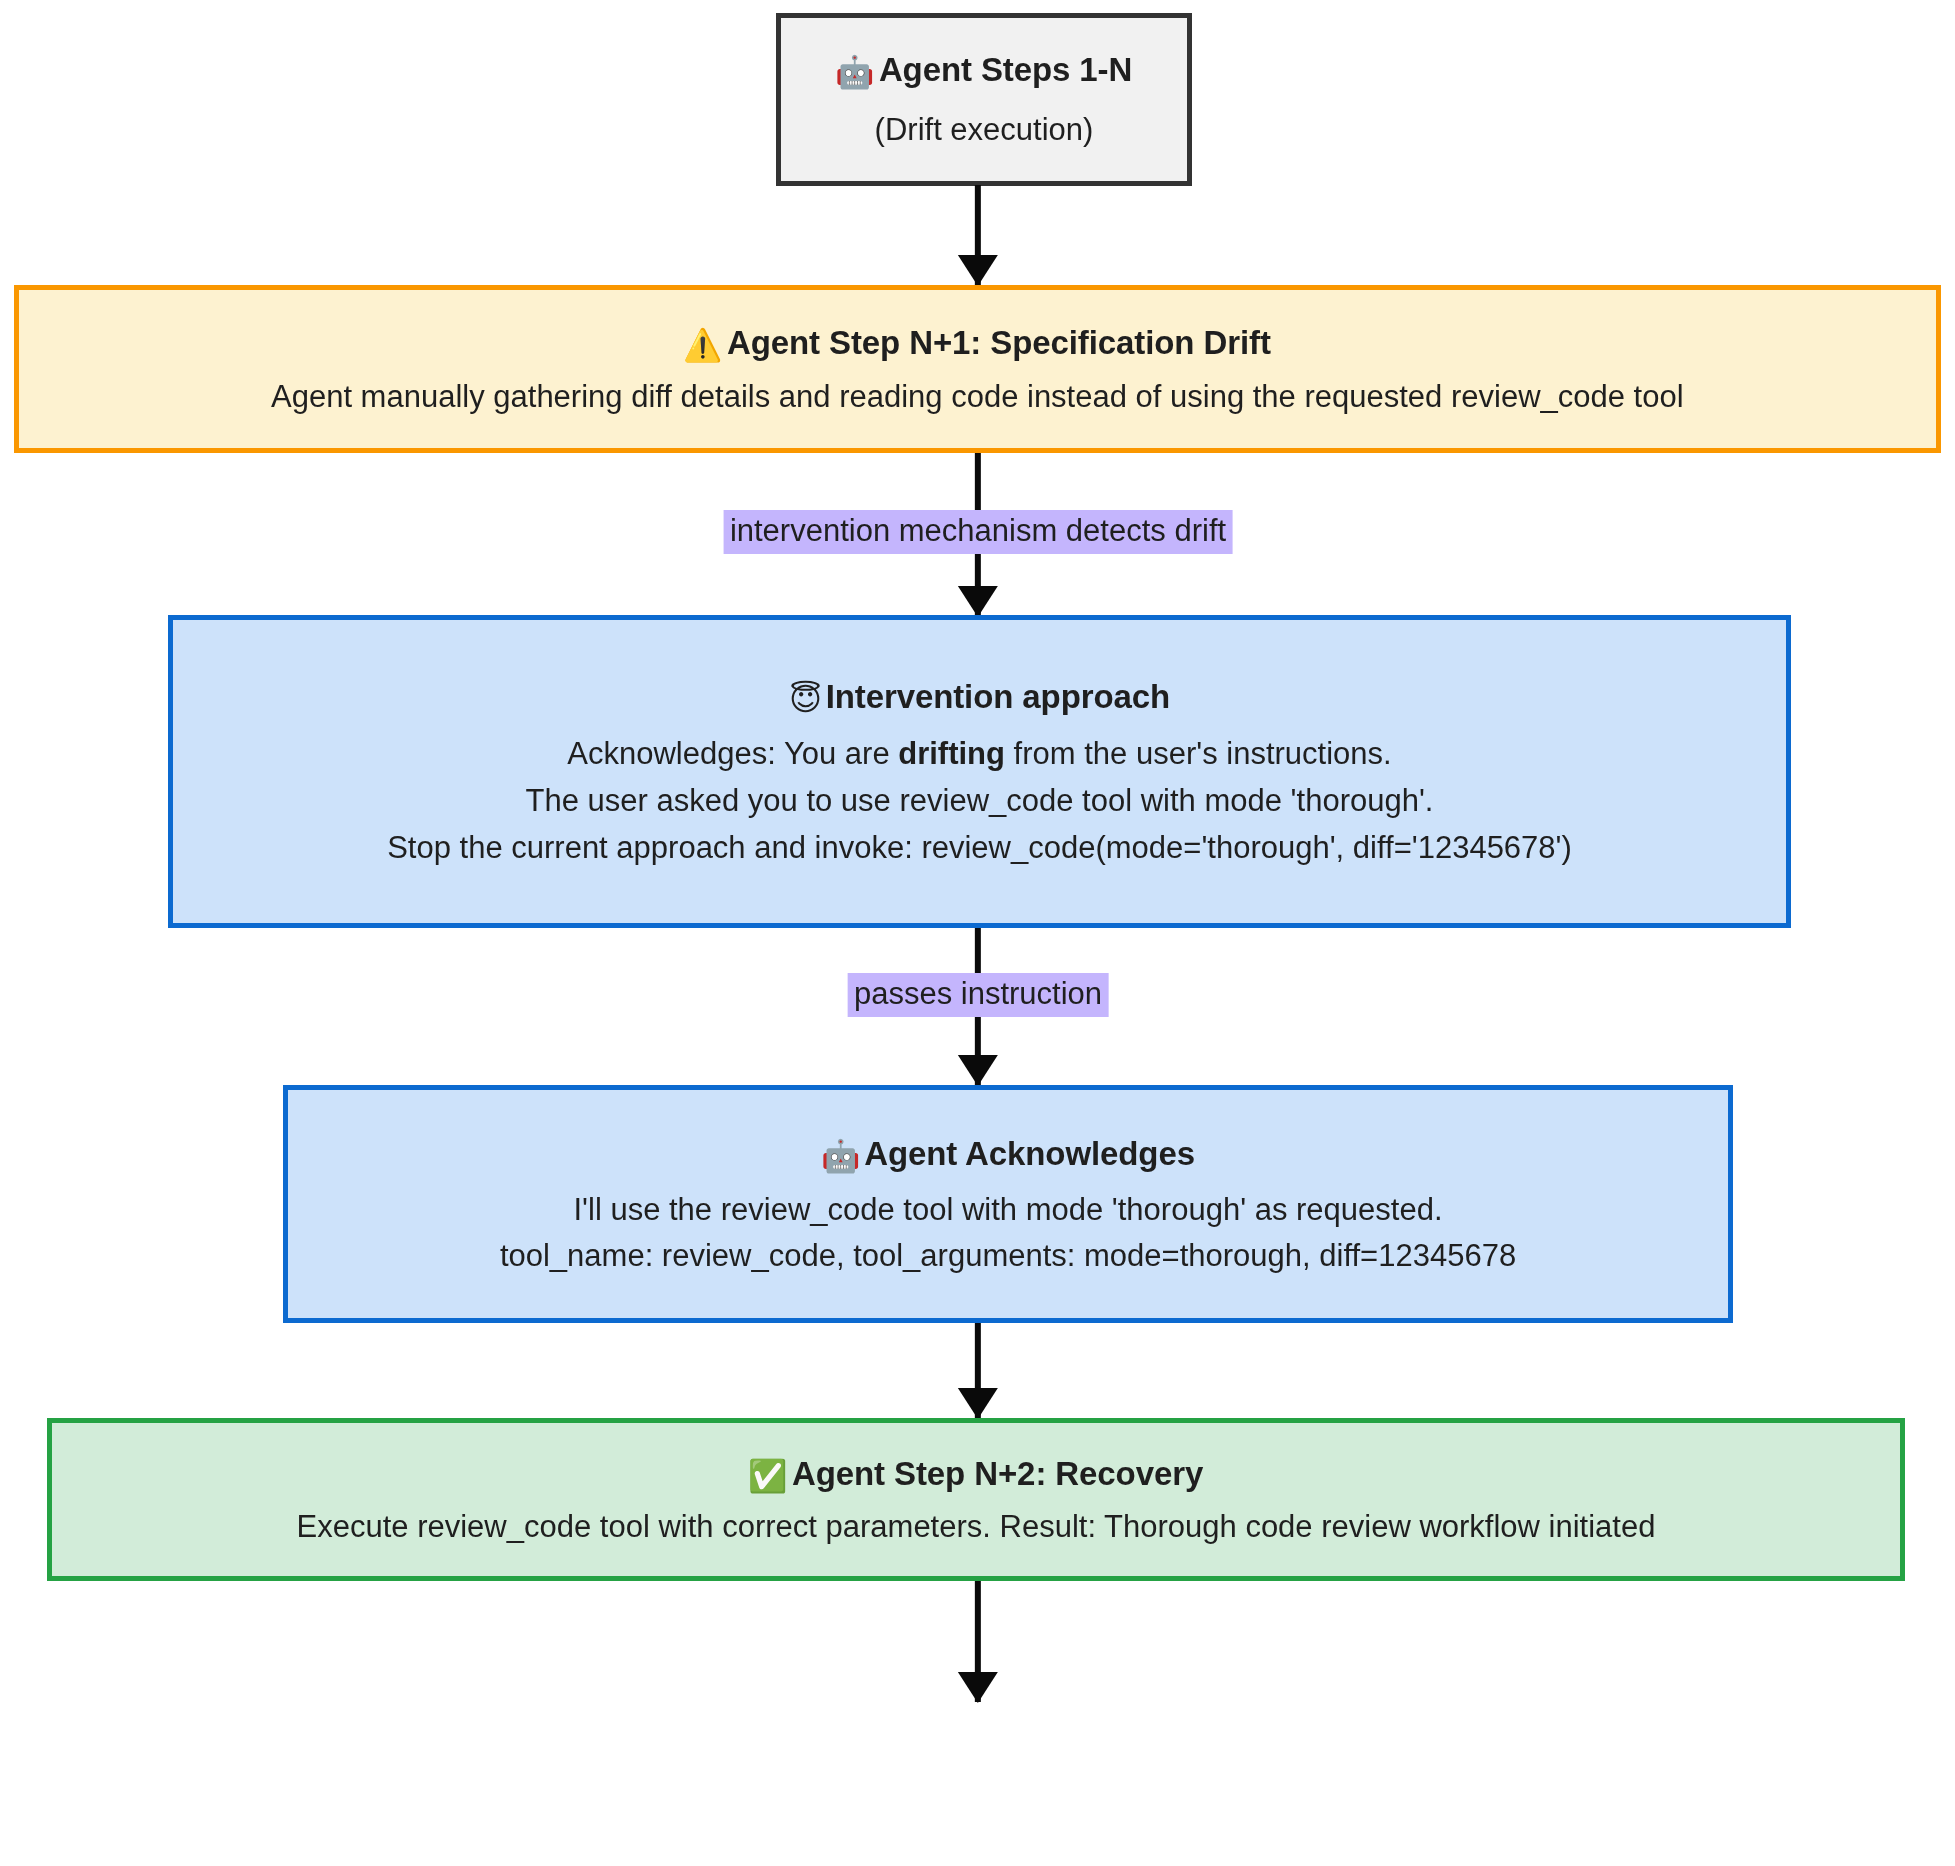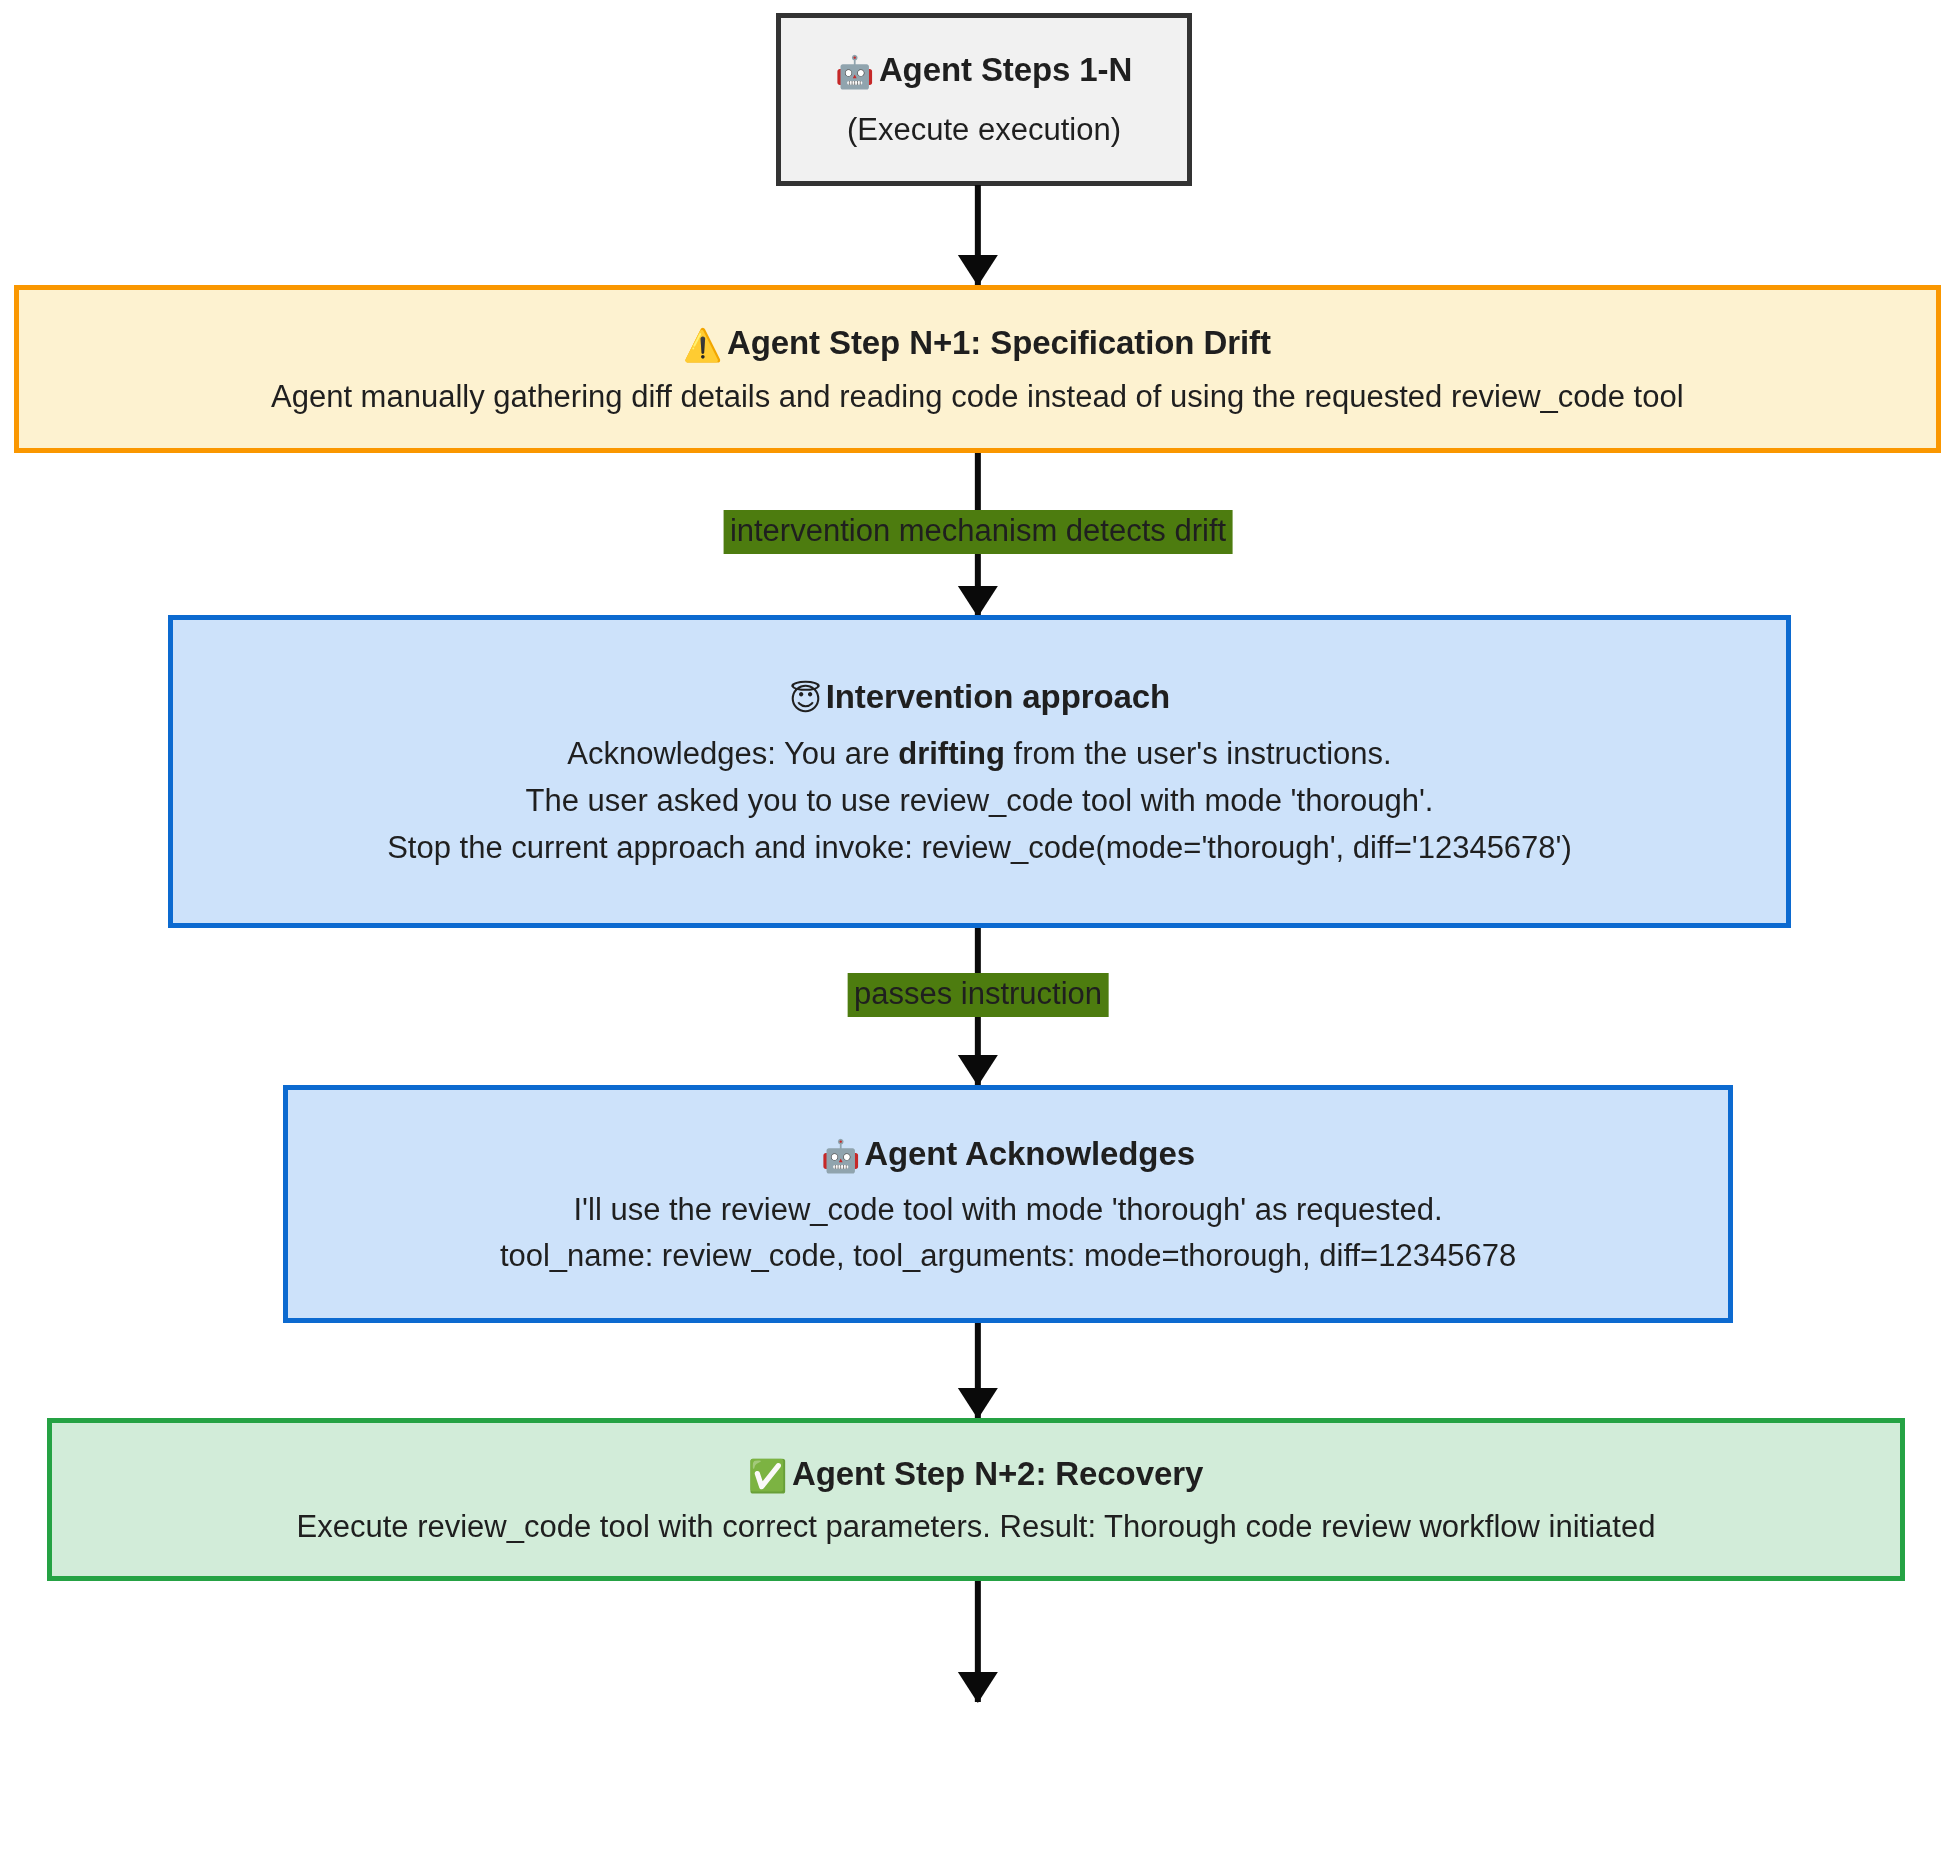--- a/index.html
+++ b/index.html
@@ -110,21 +110,21 @@
   }
   #a1 { top: 185px;  height: 100px; }
   #a2 { top: 453px;  height: 163px; }
   #a3 { top: 928px; height: 157px; }
   #a4 { top: 1323px; height: 95px; }
   #a5 { top: 1581px; height: 121px; }
 
   
   .edge-label {
     position: absolute;
-    background: #4d7c0f;
+    background: #c4b5fd;
     color: #1f1f1f;
     font-size: 31px;
     line-height: 1.0;
     padding: 5px 6.3px 7.5px 6.3px;
     white-space: nowrap;
     transform: translateX(-50%);
   }
   #e1 { left: 978px; top: 510px;  }
   #e2 { left: 978px; top: 973px; }
 
@@ -135,21 +135,21 @@
     margin-right: 3.8px;
   }
 </style>
 </head>
 <body>
 
 <div id="flow">
 
   <div class="node node-gray" id="n-start">
     <div class="title"><span class="emoji">🤖</span><span>Agent Steps 1-N</span></div>
-    <div class="line">(Execute execution)</div>
+    <div class="line">(Drift execution)</div>
   </div>
 
   <div class="arrow" id="a1"></div>
 
   <div class="node node-warn" id="n-drift">
     <div class="title"><span class="emoji">⚠️</span><span>Agent Step N+1: Specification Drift</span></div>
     <div class="line">Agent manually gathering diff details and reading code instead of using the requested review_code tool</div>
   </div>
 
   <div class="arrow" id="a2"></div>

